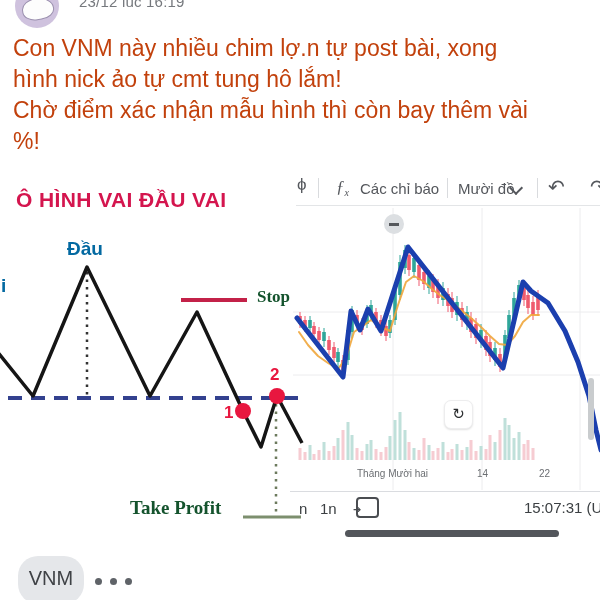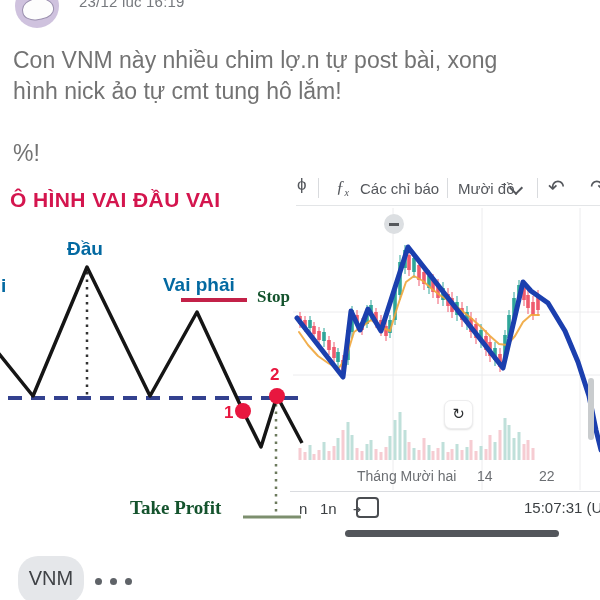--- a/index.html
+++ b/index.html
@@ -5,41 +5,41 @@
   html,body{margin:0;padding:0;background:#fff;}
   .stage{position:relative;width:600px;height:600px;overflow:hidden;background:#fff;
          font-family:"Liberation Sans","DejaVu Sans",sans-serif;}
   .abs{position:absolute;}
   
   .avatar{left:15px;top:-16px;width:44px;height:44px;border-radius:50%;background:#cfc2de;overflow:hidden;}
   .avatar .blob{position:absolute;left:7px;top:14px;width:30px;height:20px;background:#fdfdfd;
                 border-radius:55% 60% 50% 50%;border:1px solid #9a8fae;transform:rotate(-8deg);}
   .timestamp{left:79px;top:-7px;font-size:15px;color:#75787d;letter-spacing:.2px;}
   
-  .post-line{left:13px;font-size:23px;color:#737373;line-height:31px;white-space:nowrap;margin-top:12px;}
-  
-  .hs-title{left:10px;top:188px;font-size:21px;font-weight:bold;color:#d4154e;letter-spacing:.4px;white-space:nowrap;}
+  .post-line{left:13px;font-size:23px;color:#c2410c;line-height:31px;white-space:nowrap;}
+  
+  .hs-title{left:16px;top:188px;font-size:21px;font-weight:bold;color:#d4154e;letter-spacing:.4px;white-space:nowrap;}
   .lbl-blue{font-size:19px;font-weight:bold;color:#0369a1;}
   .lbl-serif{font-family:"Liberation Serif","DejaVu Serif",serif;font-weight:bold;color:#14532d;}
   .lbl-red{font-size:17px;font-weight:bold;color:#e8173f;}
   
   .tb-divider{width:1px;height:20px;background:#d9dbde;top:178px;}
   .tb-text{font-size:15px;color:#54575c;top:180px;white-space:nowrap;}
   .tb-icon{color:#54575c;top:175px;font-size:17px;}
   .chevron{width:8px;height:8px;border-right:2px solid #54575c;border-bottom:2px solid #54575c;
            transform:rotate(45deg);top:183px;}
   .sym-row{left:294px;top:213px;font-size:17px;color:#5f6368;white-space:nowrap;}
   .minus-chip{left:384px;top:214px;width:20px;height:20px;border-radius:50%;background:#dcdfe2;}
   .minus-chip i{position:absolute;left:5px;top:9px;width:10px;height:2.5px;background:#55585c;}
   .toolbar-line{left:296px;top:205px;width:304px;height:1px;background:#e3e5e7;}
   .reset-btn{left:444px;top:400px;width:27px;height:27px;background:#fff;border:1px solid #ededee;
              border-radius:7px;box-shadow:0 1px 2px rgba(0,0,0,.12);text-align:center;
              font-size:15px;color:#2c2e30;line-height:26px;}
   .scrollbar{left:588px;top:378px;width:6px;height:62px;border-radius:3px;background:#c9ccce;}
-  .axis-label{top:468px;font-size:14px;color:#6b6e72;white-space:nowrap;}
+  .axis-label{top:468px;font-size:10px;color:#6b6e72;white-space:nowrap;}
   .bottom-line{left:290px;top:491px;width:310px;height:1px;background:#dadce0;}
   .bb-text{top:500px;font-size:15px;color:#3c4043;white-space:nowrap;}
   .calendar{left:356px;top:497px;width:19px;height:17px;border:2.2px solid #4a4d51;border-radius:4px;}
   .calendar .arr{position:absolute;left:-5px;top:5px;font-size:10px;color:#4a4d51;font-weight:bold;}
   .clock{left:524px;top:499px;font-size:15px;color:#3c4043;white-space:nowrap;}
   .home-bar{left:345px;top:530px;width:214px;height:7px;border-radius:4px;background:#53565b;}
   
   .tag-chip{left:18px;top:556px;width:66px;height:48px;border-radius:20px;background:#e5e7ea;
             text-align:center;font-size:20px;color:#3f4246;line-height:44px;}
   .more-dots{left:95px;top:578px;display:flex;gap:8px;}
@@ -51,20 +51,21 @@
 
 <div class="stage">
 
   <div class="abs avatar">
     <span class="blob"></span>
   </div>
   <div class="abs timestamp">23/12 lúc 16:19</div>
 
   <div class="abs post-line" style="top:33px">Con VNM này nhiều chim lợ.n tự post bài, xong</div>
   <div class="abs post-line" style="top:64px">hình nick ảo tự cmt tung hô lắm!</div>
+  <div class="abs post-line" style="top:95px">Chờ điểm xác nhận mẫu hình thì còn bay thêm vài</div>
   <div class="abs post-line" style="top:126px">%!</div>
 
   <svg id="chart-svg" width="600" height="600">
       <line x1="393" y1="208" x2="393" y2="490" stroke="#ececee" stroke-width="1"></line>
       <line x1="482" y1="208" x2="482" y2="490" stroke="#ececee" stroke-width="1"></line>
       <line x1="580" y1="208" x2="580" y2="490" stroke="#ececee" stroke-width="1"></line>
       <line x1="293" y1="312" x2="600" y2="312" stroke="#ececee" stroke-width="1"></line>
       <line x1="293" y1="375" x2="600" y2="375" stroke="#ececee" stroke-width="1"></line>
       <rect x="298.5" y="448" width="3" height="12" fill="#f6ccd2"></rect>
       <rect x="303.5" y="452" width="3" height="8" fill="#f6ccd2"></rect>
@@ -226,21 +227,20 @@
       <line x1="243" y1="517" x2="301" y2="517" stroke="#7d8f6e" stroke-width="3"></line>
       <polyline points="-4,350 33,396 87,267 150,396 197,312 243,411 261,447 277,396 302,443" fill="none" stroke="#151515" stroke-width="3.5" stroke-linejoin="round"></polyline>
       <line x1="181" y1="300" x2="247" y2="300" stroke="#c32148" stroke-width="4"></line>
       <circle cx="243" cy="411" r="8" fill="#e8173f"></circle>
       <circle cx="277" cy="396" r="8" fill="#e8173f"></circle>
     </svg>
 
   <div class="abs hs-title">Ô HÌNH VAI ĐẦU VAI</div>
   <div class="abs lbl-blue" style="left:67px;top:238px">Đầu</div>
   <div class="abs lbl-blue" style="left:1px;top:275px">i</div>
-  <div class="abs lbl-blue" style="left:163px;top:274px">Vai phải</div>
   <div class="abs lbl-serif" style="left:257px;top:287px;font-size:17px">Stop</div>
   <div class="abs lbl-red" style="left:270px;top:365px">2</div>
   <div class="abs lbl-red" style="left:224px;top:403px">1</div>
   <div class="abs lbl-serif" style="left:130px;top:497px;font-size:19px">Take Profit</div>
 
   <div class="abs tb-icon" style="left:297px">ϕ</div>
   <div class="abs tb-divider" style="left:318px"></div>
   <div class="abs tb-text" style="left:336px;top:177px;font-family:'Liberation Serif','DejaVu Serif',serif;font-style:italic;font-size:17px"><span>ƒ</span><sub style="font-size:10px">x</sub></div>
   <div class="abs tb-text" style="left:360px">Các chỉ báo</div>
   <div class="abs tb-divider" style="left:447px"></div>

